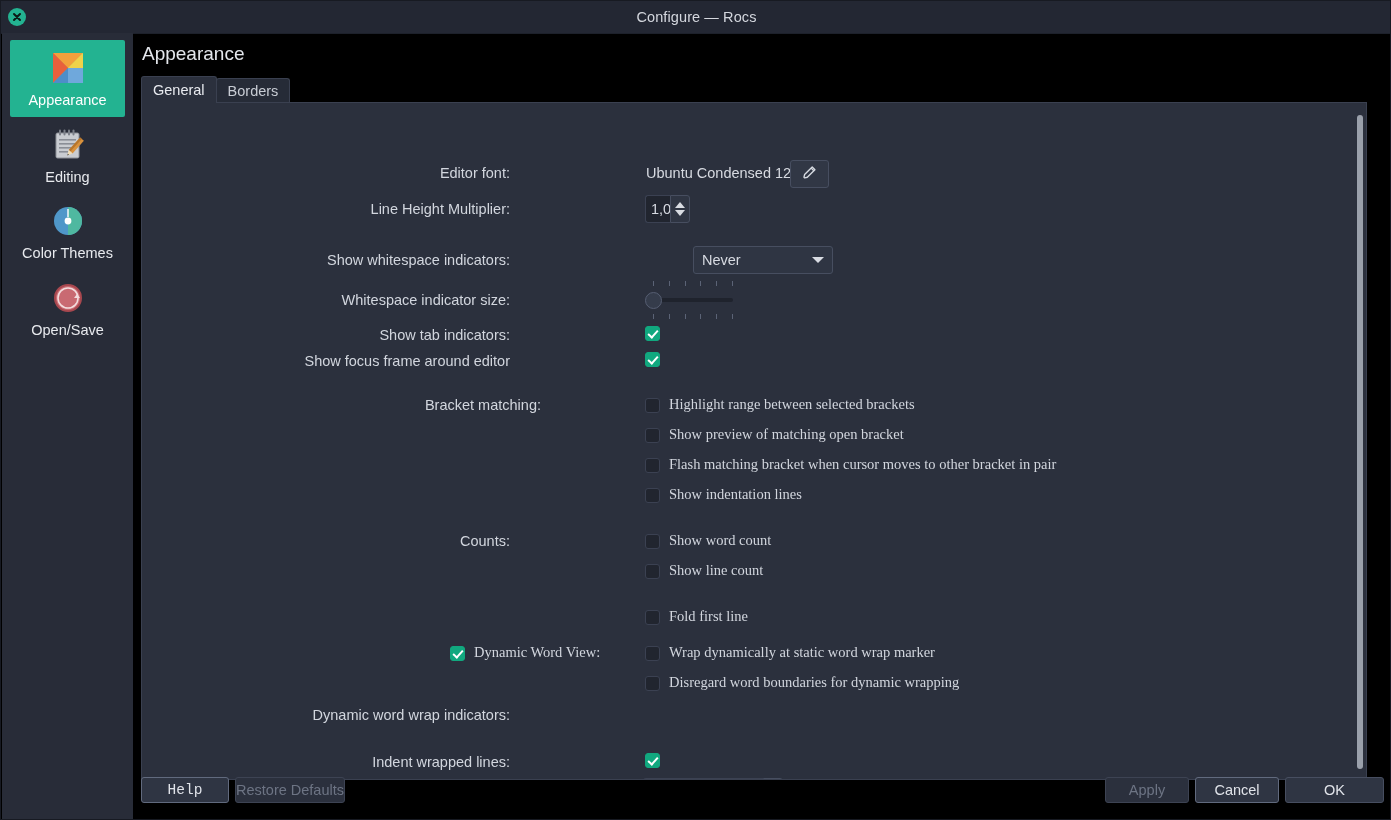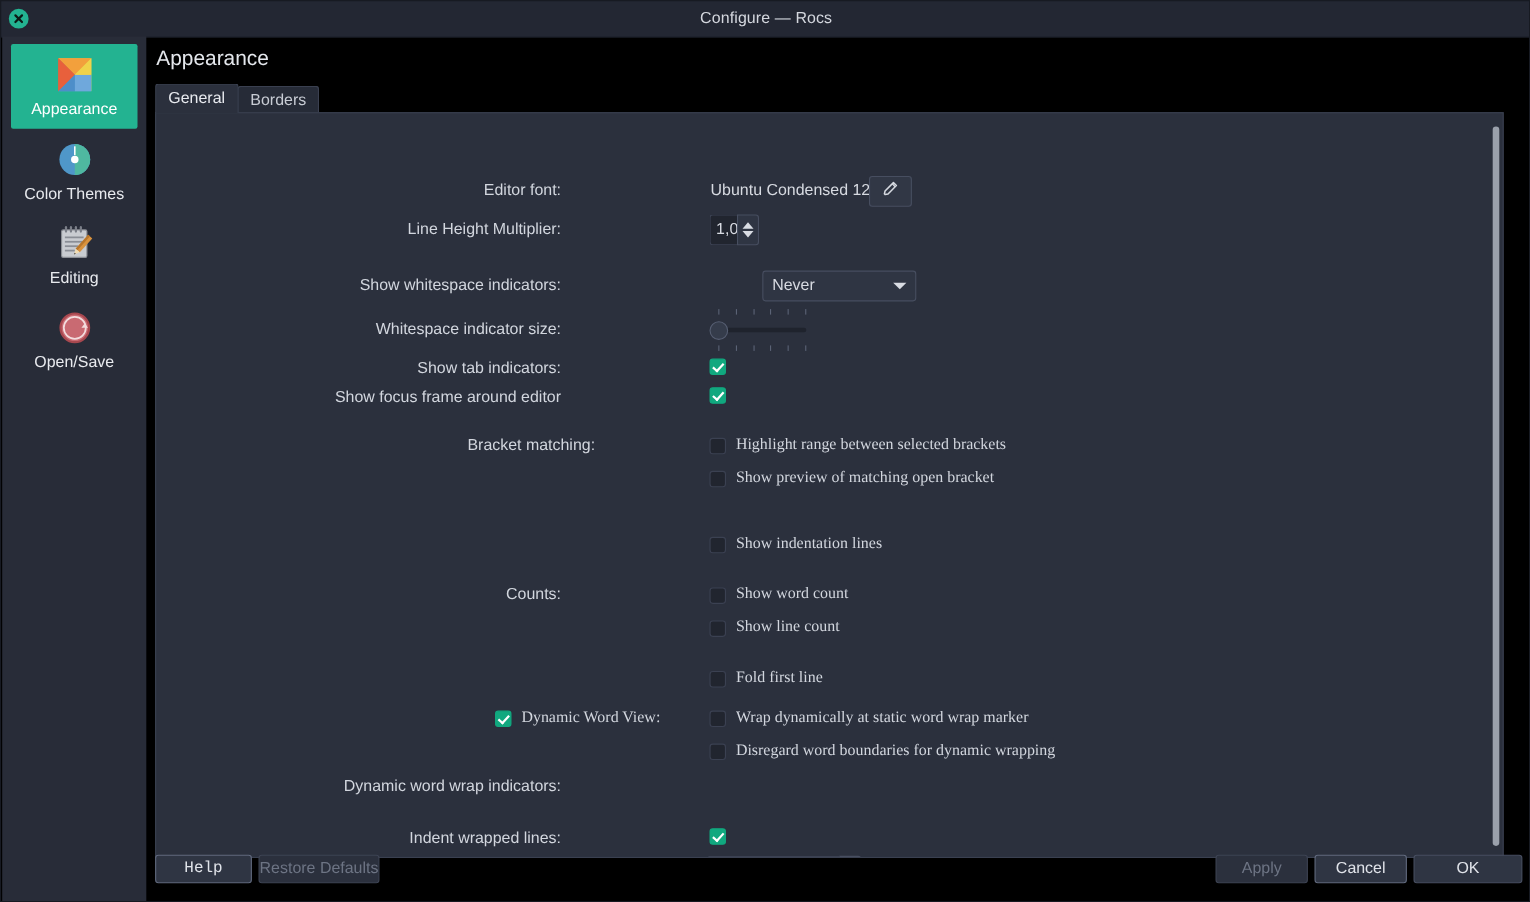--- a/index.html
+++ b/index.html
@@ -346,32 +346,20 @@
           <polygon points="34,4 34,34 19,19" fill="#f0d94a"></polygon>
           <polygon points="4,34 34,34 19,19" fill="#5a9fd4"></polygon>
           <polygon points="4,4 34,4 19,19" fill="#f2a03c"></polygon>
           <polygon points="4,4 19,19 4,34" fill="#e8603c"></polygon>
           <polygon points="19,19 34,19 34,34 19,34" fill="#6fa8dc"></polygon>
           <polygon points="19,19 34,4 34,19" fill="#f0d24a"></polygon>
           <polygon points="4,34 19,34 19,19" fill="#4d8ec9"></polygon>
         </svg>
       </span>
       <span class="side-label">Appearance</span>
-    </div>
-
-    <div class="side-item">
-      <span class="side-icon">
-        <svg width="38" height="38" viewBox="0 0 38 38">
-          <circle cx="19" cy="19" r="14" fill="#4f97c9"></circle>
-          <path d="M19 5 A14 14 0 0 1 19 33 Z" fill="#4fb8a0"></path>
-          <circle cx="19" cy="19" r="3.4" fill="#ffffff"></circle>
-          <rect x="18.3" y="7" width="1.4" height="8" fill="#ffffff"></rect>
-        </svg>
-      </span>
-      <span class="side-label">Color Themes</span>
     </div>
 
     <div class="side-item">
       <span class="side-icon">
         <svg width="38" height="38" viewBox="0 0 38 38">
           <rect x="7" y="7" width="23" height="25" rx="1.5" fill="#c9ccd1" stroke="#8d9097"></rect>
           <g fill="#7b7f88">
             <rect x="10" y="3.5" width="2" height="6" rx="1"></rect>
             <rect x="14.5" y="3.5" width="2" height="6" rx="1"></rect>
             <rect x="19" y="3.5" width="2" height="6" rx="1"></rect>
@@ -390,20 +378,32 @@
             <polygon points="24.2,30.4 25.8,30.4 25,32" fill="#333"></polygon>
           </g>
         </svg>
       </span>
       <span class="side-label">Editing</span>
     </div>
 
     <div class="side-item">
       <span class="side-icon">
         <svg width="38" height="38" viewBox="0 0 38 38">
+          <circle cx="19" cy="19" r="14" fill="#4f97c9"></circle>
+          <path d="M19 5 A14 14 0 0 1 19 33 Z" fill="#4fb8a0"></path>
+          <circle cx="19" cy="19" r="3.4" fill="#ffffff"></circle>
+          <rect x="18.3" y="7" width="1.4" height="8" fill="#ffffff"></rect>
+        </svg>
+      </span>
+      <span class="side-label">Color Themes</span>
+    </div>
+
+    <div class="side-item">
+      <span class="side-icon">
+        <svg width="38" height="38" viewBox="0 0 38 38">
           <circle cx="19" cy="19" r="13" fill="#c96a72" stroke="#a8484f" stroke-width="2"></circle>
           <circle cx="19" cy="19" r="10" fill="none" stroke="#f3dcdd" stroke-width="1.6"></circle>
           <path d="M28 15 L31 19 L25 19 Z" fill="#f3dcdd"></path>
         </svg>
       </span>
       <span class="side-label">Open/Save</span>
     </div>
   </div>
 
   <div class="main">
@@ -479,20 +479,24 @@
         <div class="lbl r" style="left:368px; top:294px;margin-left:31px;">Bracket matching:</div>
 
         <div class="row-check" style="left:503px; top:293px;">
           <span class="cb"></span>
           <span class="chk-label">Highlight range between selected brackets</span>
         </div>
         <div class="row-check" style="left:503px; top:323px;">
           <span class="cb"></span>
           <span class="chk-label">Show preview of matching open bracket</span>
         </div>
+        <div class="row-check" style="left:503px; top:353px;">
+          <span class="cb"></span>
+          <span class="chk-label">Flash matching bracket when cursor moves to other bracket in pair</span>
+        </div>
         <div class="row-check" style="left:503px; top:383px;">
           <span class="cb"></span>
           <span class="chk-label">Show indentation lines</span>
         </div>
 
         <div class="lbl r" style="left:368px; top:430px;">Counts:</div>
         <div class="row-check" style="left:503px; top:429px;">
           <span class="cb"></span>
           <span class="chk-label">Show word count</span>
         </div>

